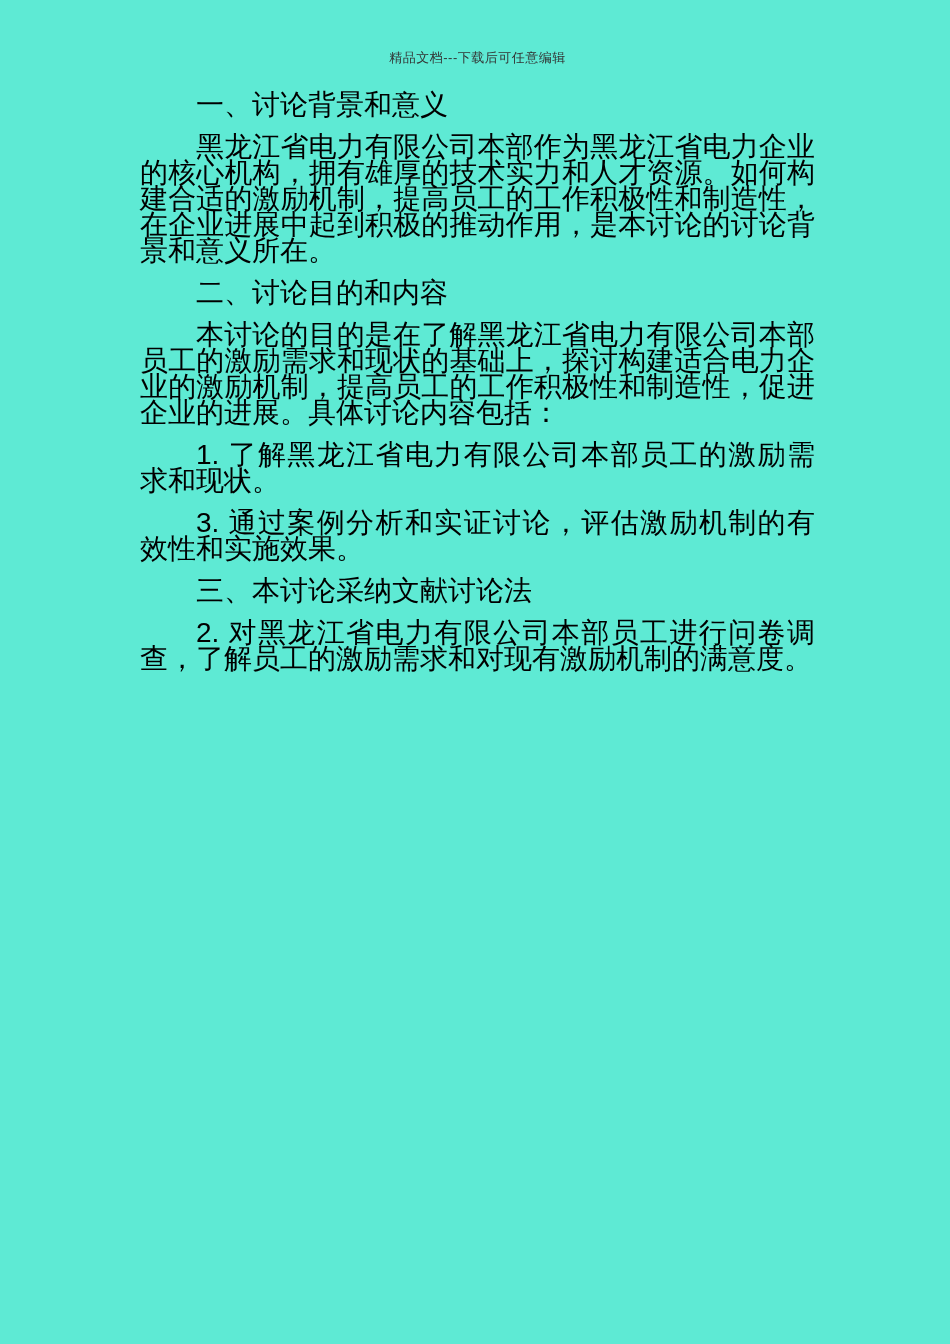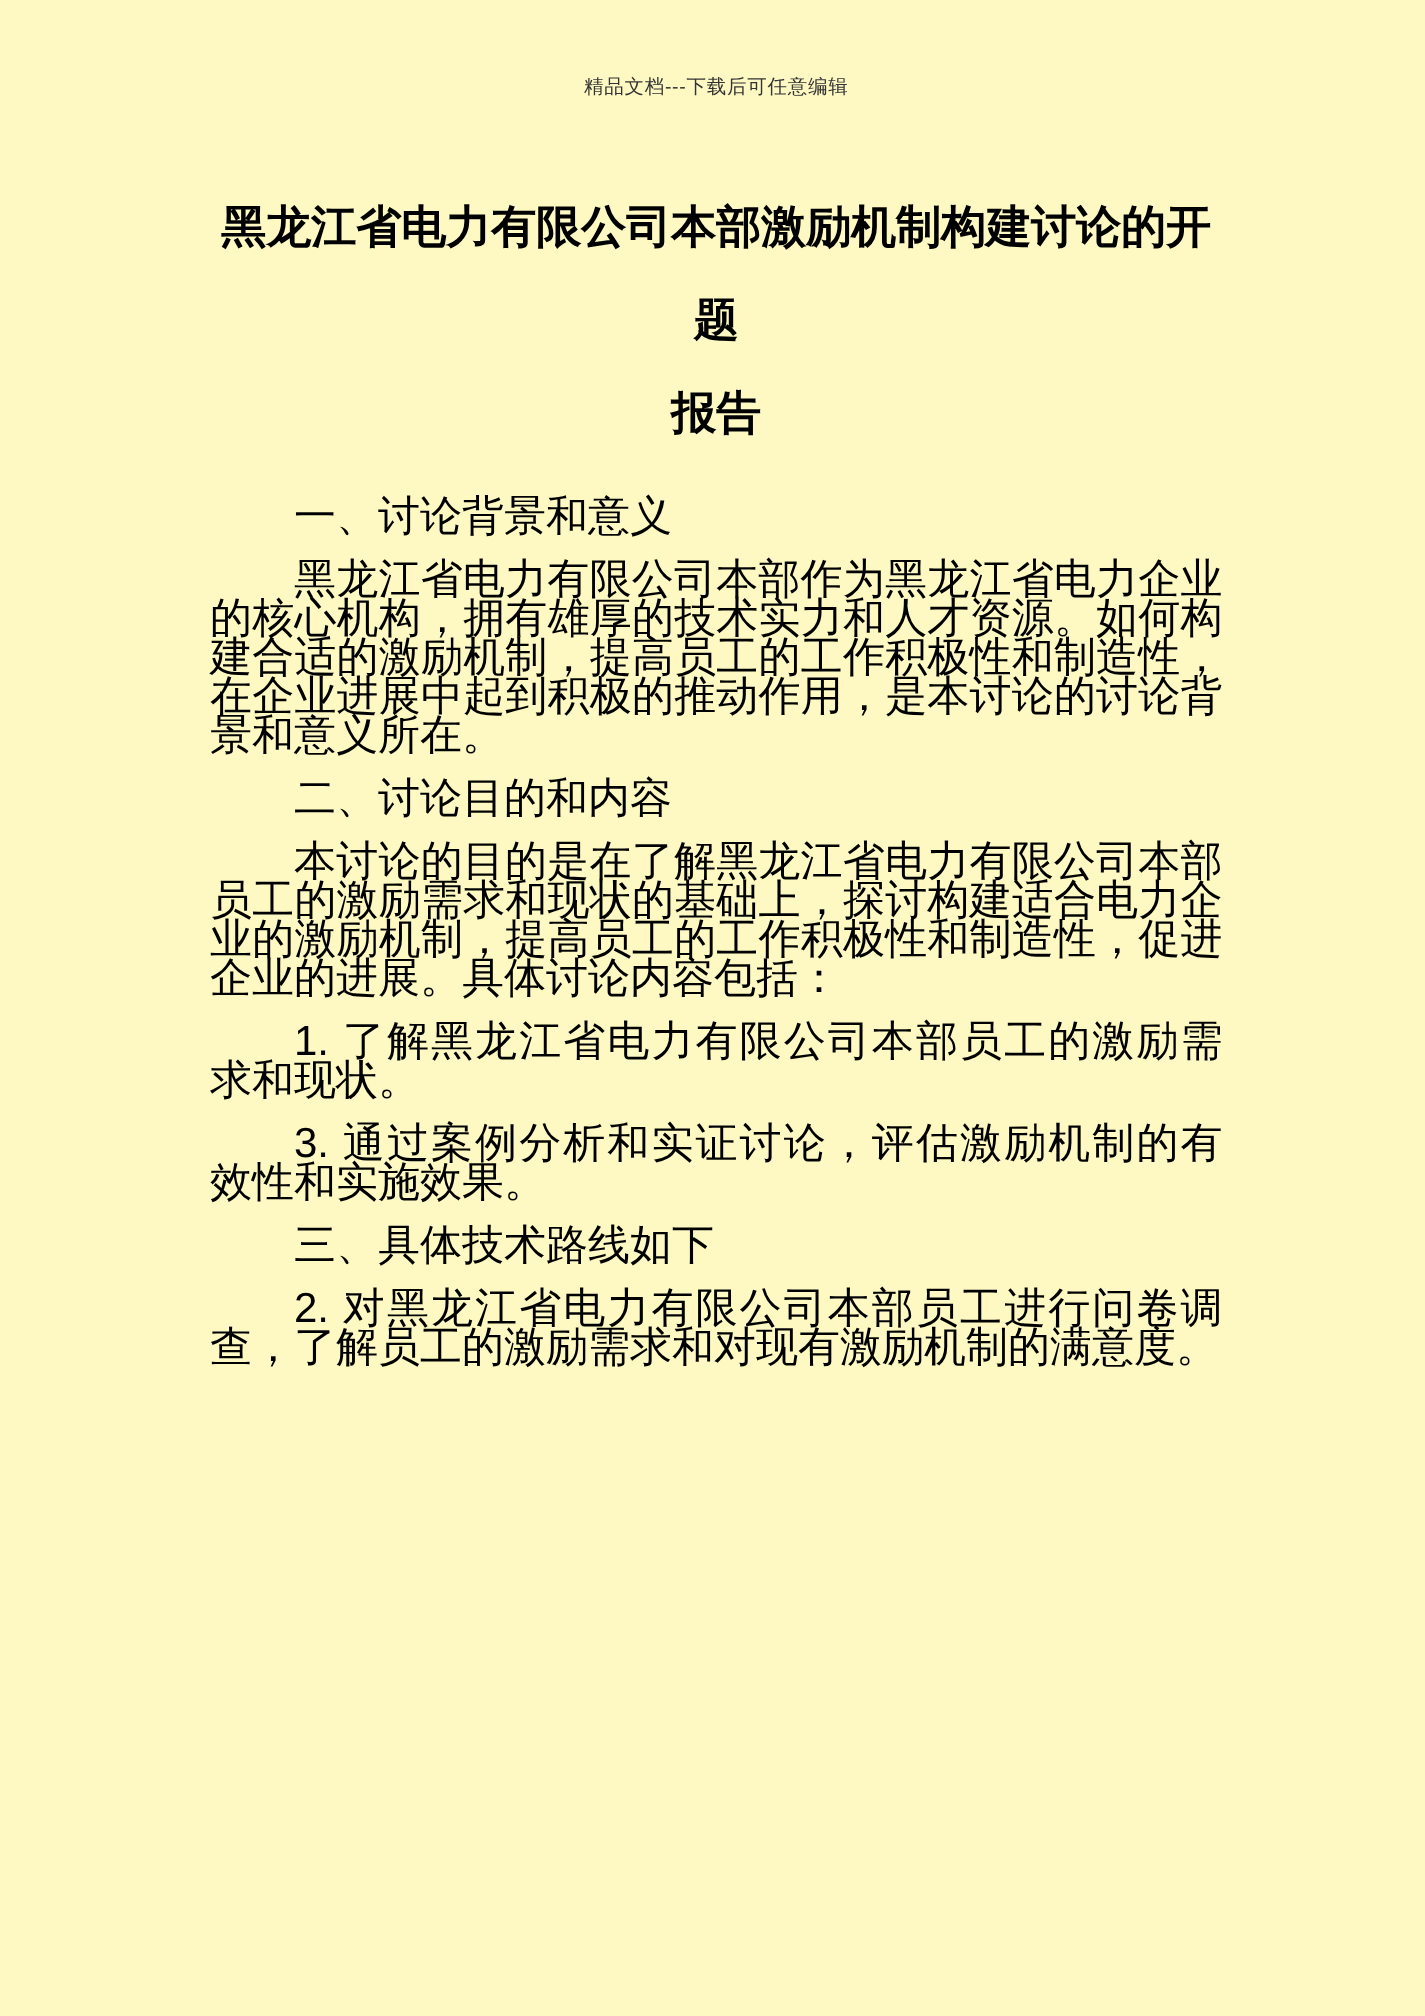--- a/index.html
+++ b/index.html
@@ -5,21 +5,21 @@
   html, body {
     margin: 0;
     padding: 0;
     background: #ffffff;
   }
   .page {
     position: relative;
     width: 950px;
     height: 1344px;
     margin: 0 auto;
-    background: #fef9c3;
+    background: #5eead4;
     box-sizing: border-box;
     padding: 48px 135px 0 140px;
     font-family: "Liberation Sans", sans-serif;
     color: #000000;
     overflow: hidden;
   }
   .watermark {
     text-align: center;
     font-size: 13px;
     line-height: 20px;
@@ -48,41 +48,37 @@
     font-weight: normal;
   }
 </style>
 </head>
 <body>
 
 <div class="page">
 
   <div class="watermark">精品文档---下载后可任意编辑</div>
 
-  <h1 class="doc-title">
-    <div>黑龙江省电力有限公司本部激励机制构建讨论的开题</div>
-    <div>报告</div>
-  </h1>
 
   <div class="content">
 
     <p class="h">一、讨论背景和意义</p>
 
 
     <p class="p">黑龙江省电力有限公司本部作为黑龙江省电力企业的核心机构，拥有雄厚的技术实力和人才资源。如何构建合适的激励机制，提高员工的工作积极性和制造性，在企业进展中起到积极的推动作用，是本讨论的讨论背景和意义所在。</p>
 
     <p class="h">二、讨论目的和内容</p>
 
     <p class="p">本讨论的目的是在了解黑龙江省电力有限公司本部员工的激励需求和现状的基础上，探讨构建适合电力企业的激励机制，提高员工的工作积极性和制造性，促进企业的进展。具体讨论内容包括：</p>
 
     <p class="p">1. 了解黑龙江省电力有限公司本部员工的激励需求和现状。</p>
 
 
     <p class="p">3. 通过案例分析和实证讨论，评估激励机制的有效性和实施效果。</p>
 
-    <p class="h">三、具体技术路线如下</p>
+    <p class="h">三、本讨论采纳文献讨论法</p>
 
 
 
     <p class="p">2. 对黑龙江省电力有限公司本部员工进行问卷调查，了解员工的激励需求和对现有激励机制的满意度。</p>
 
   </div>
 </div>
 
 </body></html>

